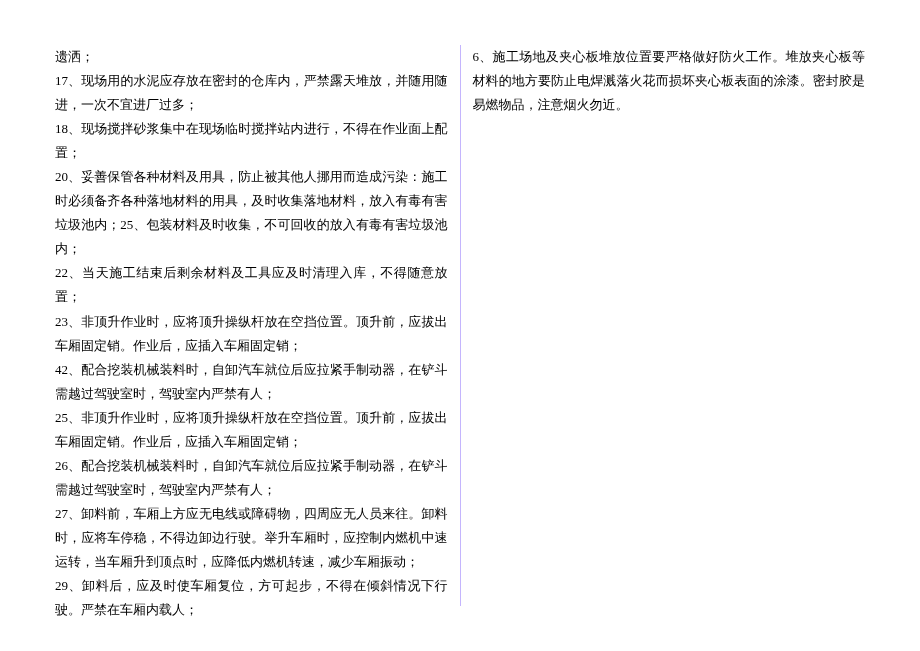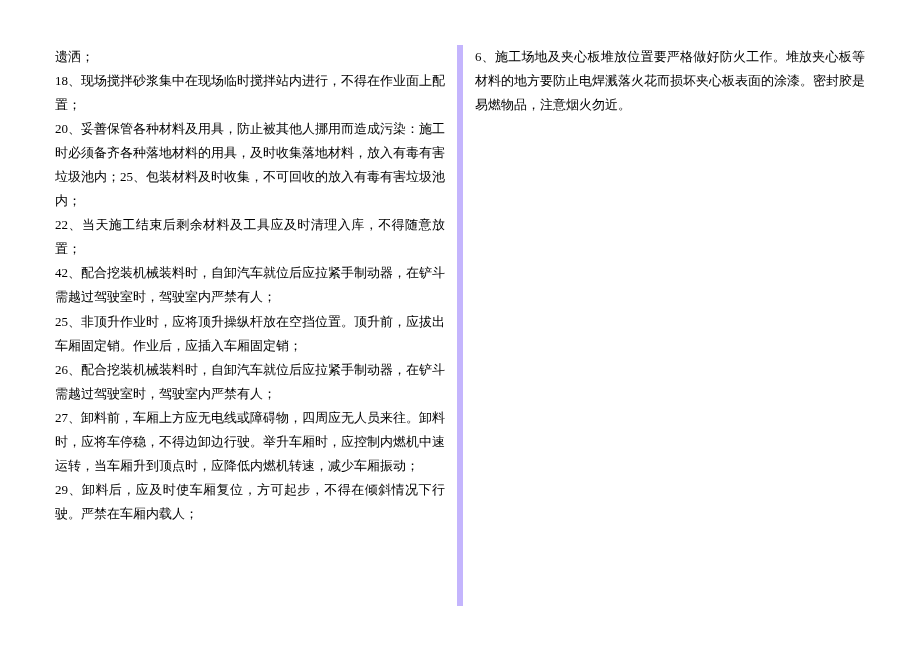--- a/index.html
+++ b/index.html
@@ -16,38 +16,40 @@
       padding: 45px 55px;
     }
     .column {
       flex: 1;
       font-size: 13px;
       line-height: 1.85;
       color: #000;
     }
     .col-left {
       padding-right: 12px;
-      border-right: 6px solid #c4b5fd;
+      border-right: 1px solid #c4b5fd;
     }
     .col-right {
       padding-left: 12px;
     }
     .item {
       text-align: justify;
       text-justify: inter-ideograph;
     }
   </style>
 </head>
 <body>
 
 <div class="column col-left">
   <div class="item">遗洒；</div>
+  <div class="item">17、现场用的水泥应存放在密封的仓库内，严禁露天堆放，并随用随进，一次不宜进厂过多；</div>
   <div class="item">18、现场搅拌砂浆集中在现场临时搅拌站内进行，不得在作业面上配置；</div>
   <div class="item">20、妥善保管各种材料及用具，防止被其他人挪用而造成污染：施工时必须备齐各种落地材料的用具，及时收集落地材料，放入有毒有害垃圾池内；25、包装材料及时收集，不可回收的放入有毒有害垃圾池内；</div>
   <div class="item">22、当天施工结束后剩余材料及工具应及时清理入库，不得随意放置；</div>
+  <div class="item">23、非顶升作业时，应将顶升操纵杆放在空挡位置。顶升前，应拔出车厢固定销。作业后，应插入车厢固定销；</div>
   <div class="item">42、配合挖装机械装料时，自卸汽车就位后应拉紧手制动器，在铲斗需越过驾驶室时，驾驶室内严禁有人；</div>
   <div class="item">25、非顶升作业时，应将顶升操纵杆放在空挡位置。顶升前，应拔出车厢固定销。作业后，应插入车厢固定销；</div>
   <div class="item">26、配合挖装机械装料时，自卸汽车就位后应拉紧手制动器，在铲斗需越过驾驶室时，驾驶室内严禁有人；</div>
   <div class="item">27、卸料前，车厢上方应无电线或障碍物，四周应无人员来往。卸料时，应将车停稳，不得边卸边行驶。举升车厢时，应控制内燃机中速运转，当车厢升到顶点时，应降低内燃机转速，减少车厢振动；</div>
   <div class="item">29、卸料后，应及时使车厢复位，方可起步，不得在倾斜情况下行驶。严禁在车厢内载人；</div>
 
 </div>
 
 <div class="column col-right">
   <div class="item">6、施工场地及夹心板堆放位置要严格做好防火工作。堆放夹心板等材料的地方要防止电焊溅落火花而损坏夹心板表面的涂漆。密封胶是易燃物品，注意烟火勿近。</div>

